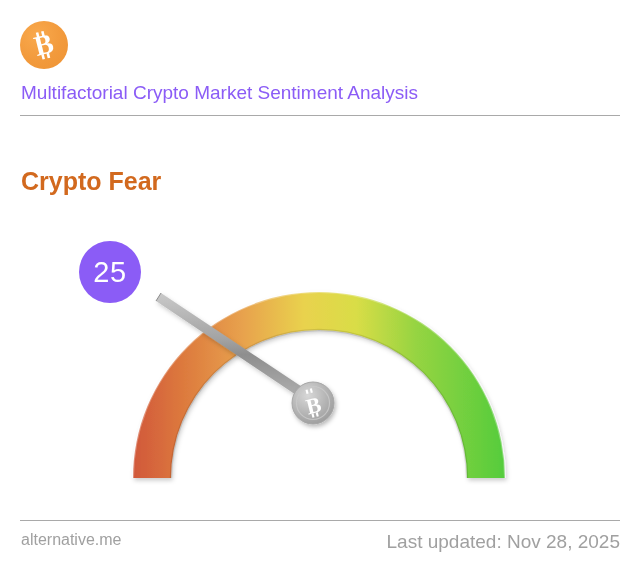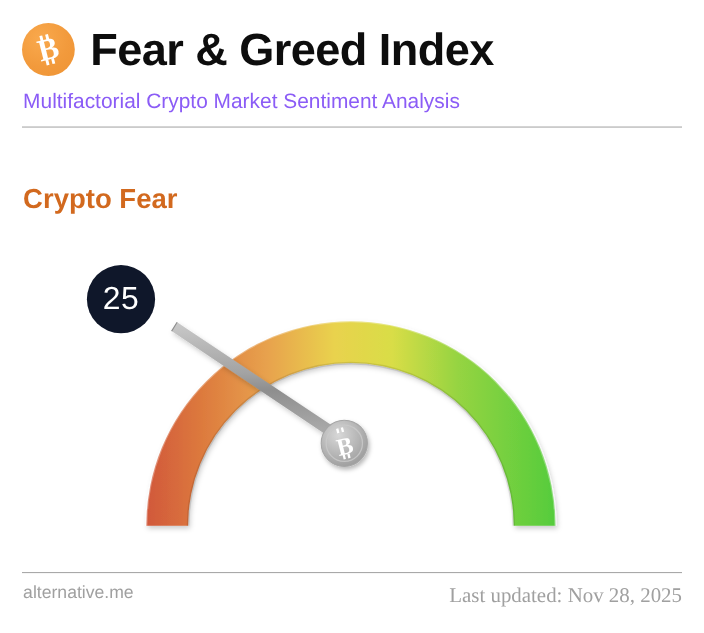--- a/index.html
+++ b/index.html
@@ -107,21 +107,21 @@
   }
 
   
   .value-badge {
     position: absolute;
     left: 79px;
     top: 241px;
     width: 62px;
     height: 62px;
     border-radius: 50%;
-    background: #0f172a;
+    background: #8b5cf6;
     display: flex;
     align-items: center;
     justify-content: center;
     z-index: 5;
   }
   .value-badge-text {
     color: #ffffff;
     font-size: 29px;
     font-weight: normal;
     line-height: 1;
@@ -137,41 +137,39 @@
     color: #a0a0a0;
     white-space: nowrap;
   }
   .footer-right {
     position: absolute;
     right: 20px;
     top: 531px;
     font-size: 19px;
     color: #a0a0a0;
     white-space: nowrap;
-    font-family: Liberation Serif, serif;
   }
 </style>
 </head>
 <body>
 
 <div id="page">
 
   <div class="header">
     <span class="btc-logo">
       <svg width="34" height="34" viewBox="0 0 34 34" aria-hidden="true">
         <g transform="rotate(-14 17 17)">
           <text x="17" y="26" text-anchor="middle" font-family="Liberation Serif, serif" font-size="28" font-weight="bold" fill="#ffffff">B</text>
           <rect x="12.0" y="3.2" width="2.6" height="5.2" fill="#ffffff"></rect>
           <rect x="17.4" y="3.2" width="2.6" height="5.2" fill="#ffffff"></rect>
           <rect x="12.0" y="25.6" width="2.6" height="5.2" fill="#ffffff"></rect>
           <rect x="17.4" y="25.6" width="2.6" height="5.2" fill="#ffffff"></rect>
         </g>
       </svg>
     </span>
-    <span class="page-title">Fear &amp; Greed Index</span>
   </div>
 
   <div class="subtitle">Multifactorial Crypto Market Sentiment Analysis</div>
 
   <div class="rule rule-top"></div>
 
   <div class="sentiment-label" style="color: rgb(210, 105, 30);">Crypto Fear</div>
 
   <div class="gauge-wrap">
     <svg class="gauge-svg" width="640" height="320" viewBox="0 0 640 320">

